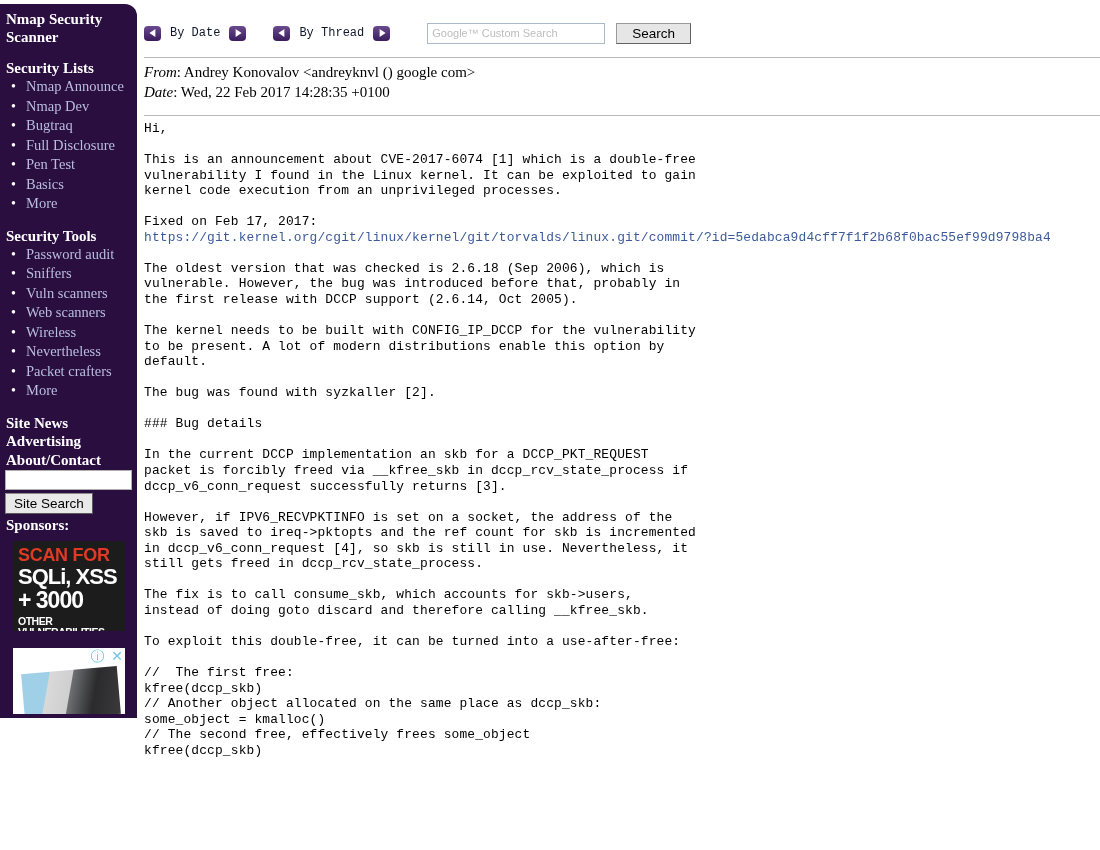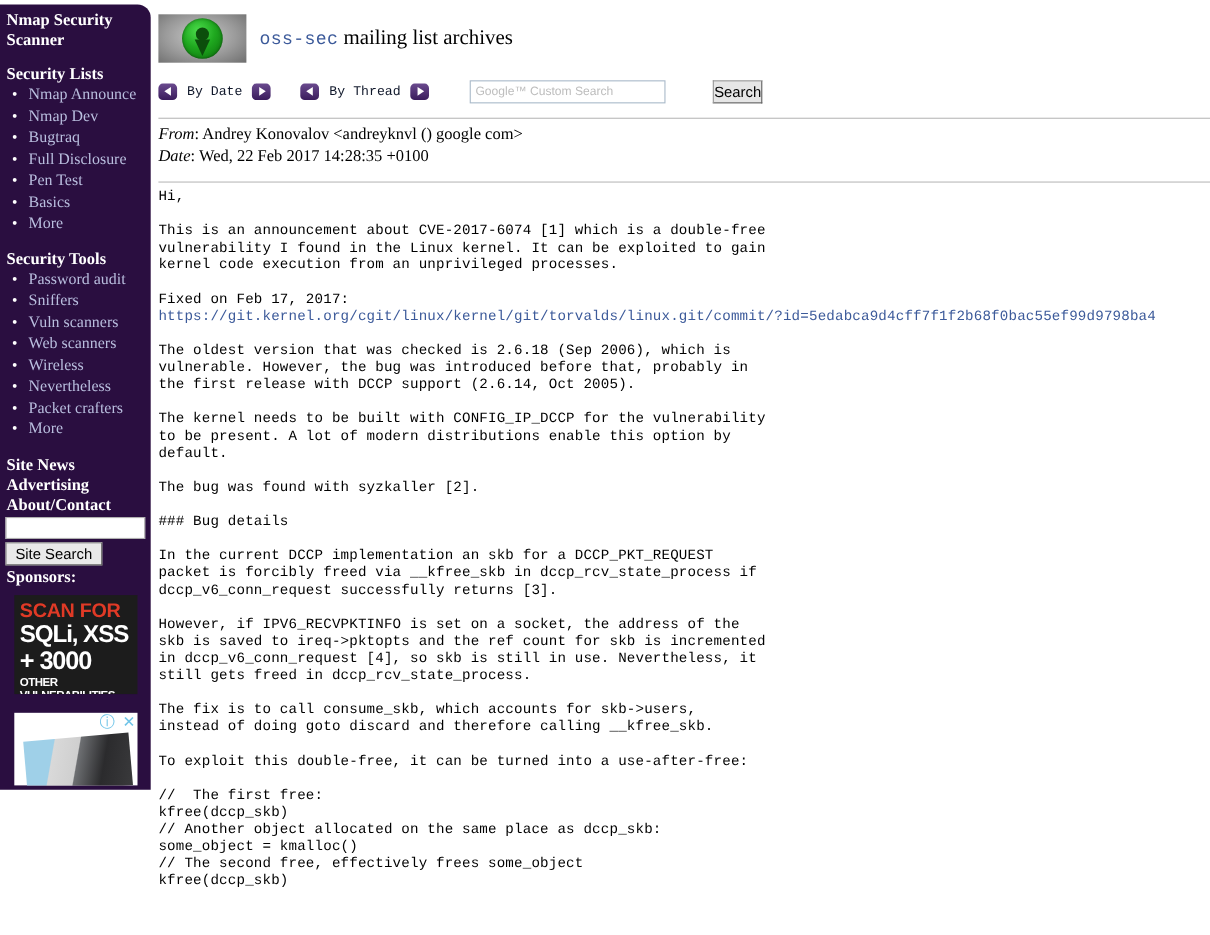--- a/index.html
+++ b/index.html
@@ -259,35 +259,34 @@
     font-size: 12px;
     margin: 0 9px;
     text-decoration: none;
     cursor: pointer;
     font-family: Liberation Mono, monospace;
   }
   #gsearch-wrap {
     display: flex;
     align-items: center;
     margin-left: 37px;
-    gap: 32px;
   }
   #gsearch-input {
     width: 178px; height: 21px;
     border: 1px solid #a9b9c9;
     background: #fff;
     font-family: "Liberation Sans", sans-serif;
     font-size: 11px;
     color: #555;
     padding: 0 4px;
   }
   #gsearch-input::placeholder { color: #bdbdbd; }
   #gsearch-button {
     margin-left: 11px;
-    padding: 2px 0;
+    padding: 2px 15px;
     background: #e6e6e6;
     border: 1px solid #9a9a9a;
     border-right-color: #636363;
     border-bottom-color: #636363;
     font-family: "Liberation Sans", sans-serif;
     font-size: 13.5px;
     color: #000;
     cursor: pointer;
   }
 
@@ -379,28 +378,20 @@
       <div class="adchoice">
         <span>ⓘ</span>
         <span>✕</span>
       </div>
       <div class="ad-photo"></div>
     </div>
   </div>
 
   <div id="main">
 
-    <div id="hdr">
-      <div id="logo">
-        <div class="disc"></div>
-        <div class="key-head"></div>
-        <div class="key-stem"></div>
-      </div>
-      <div id="site-title"><a class="brand">oss-sec</a><span> mailing list archives</span></div>
-    </div>
 
     <div id="navrow">
       <div class="navgrp">
         <span class="arrow-btn left"></span>
         <a class="navlink">By Date</a>
         <span class="arrow-btn right"></span>
       </div>
       <div class="navgrp second">
         <span class="arrow-btn left"></span>
         <a class="navlink">By Thread</a>

